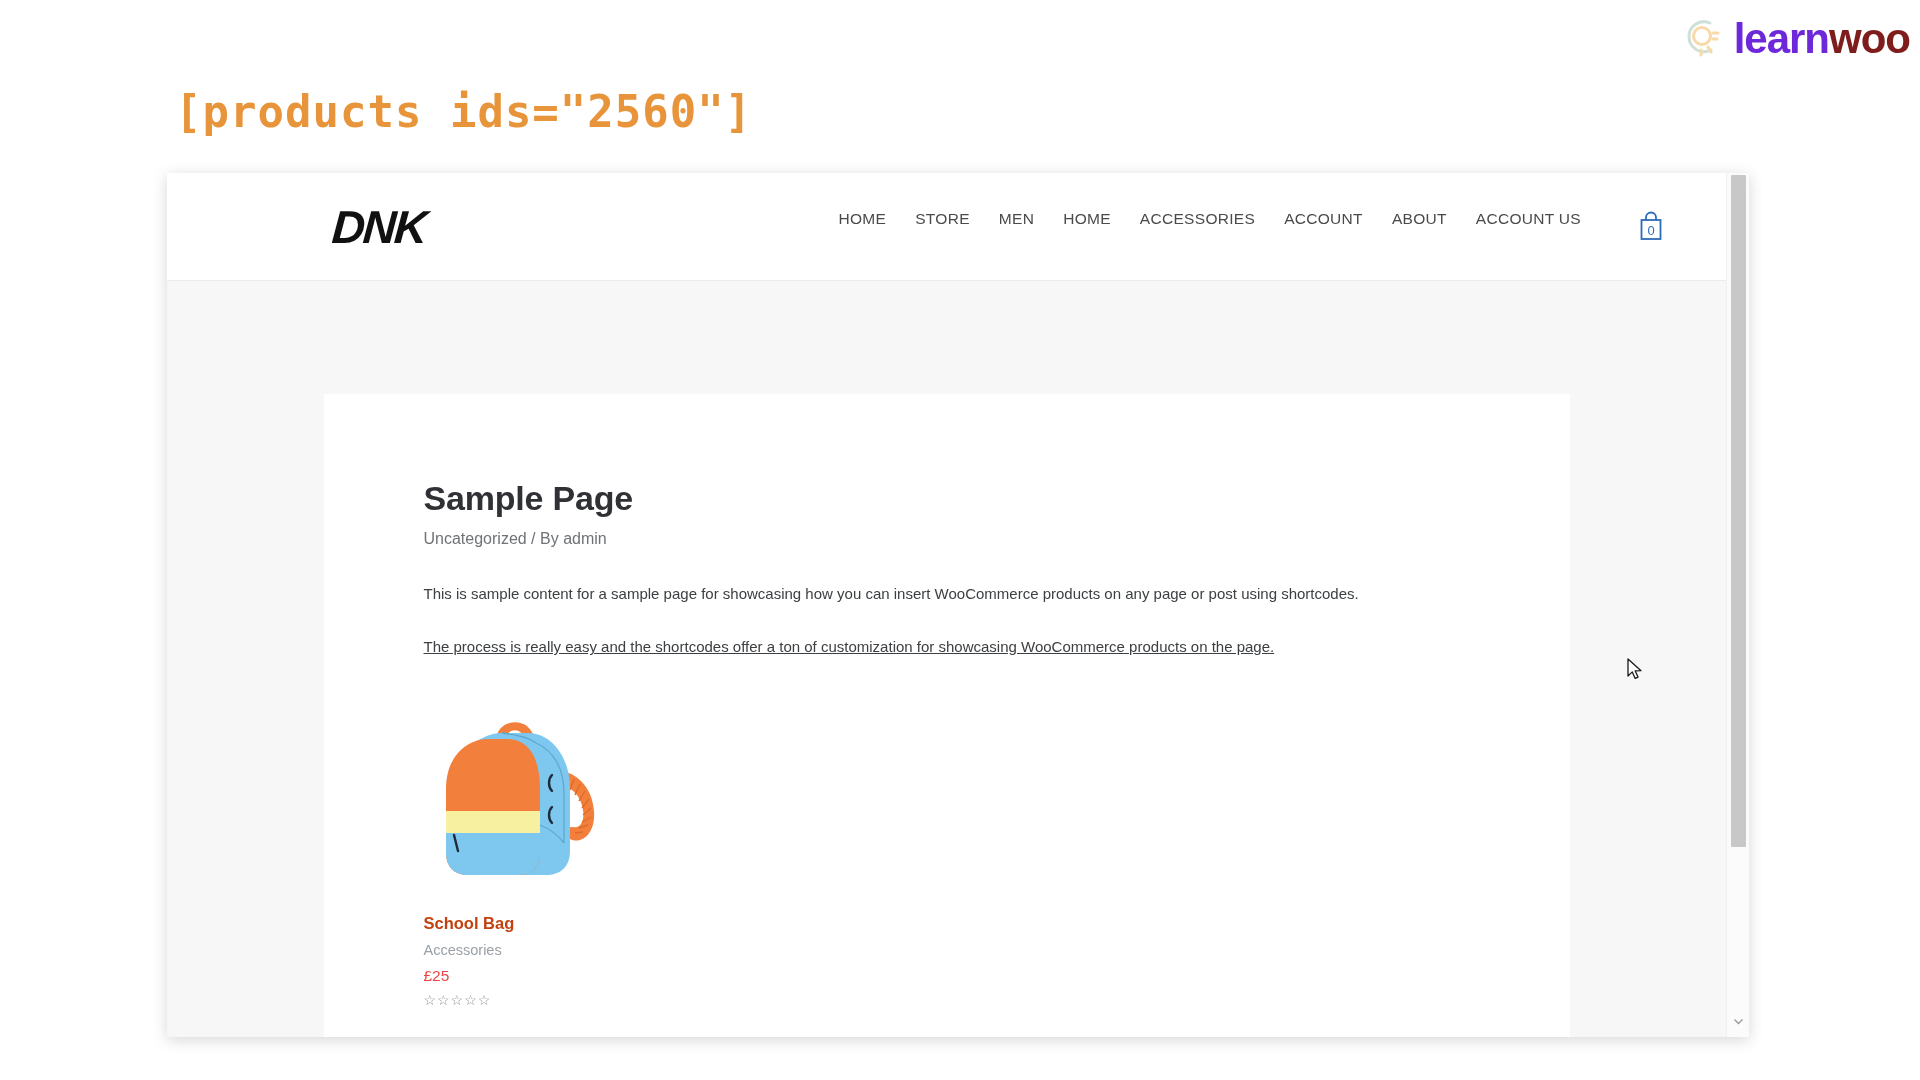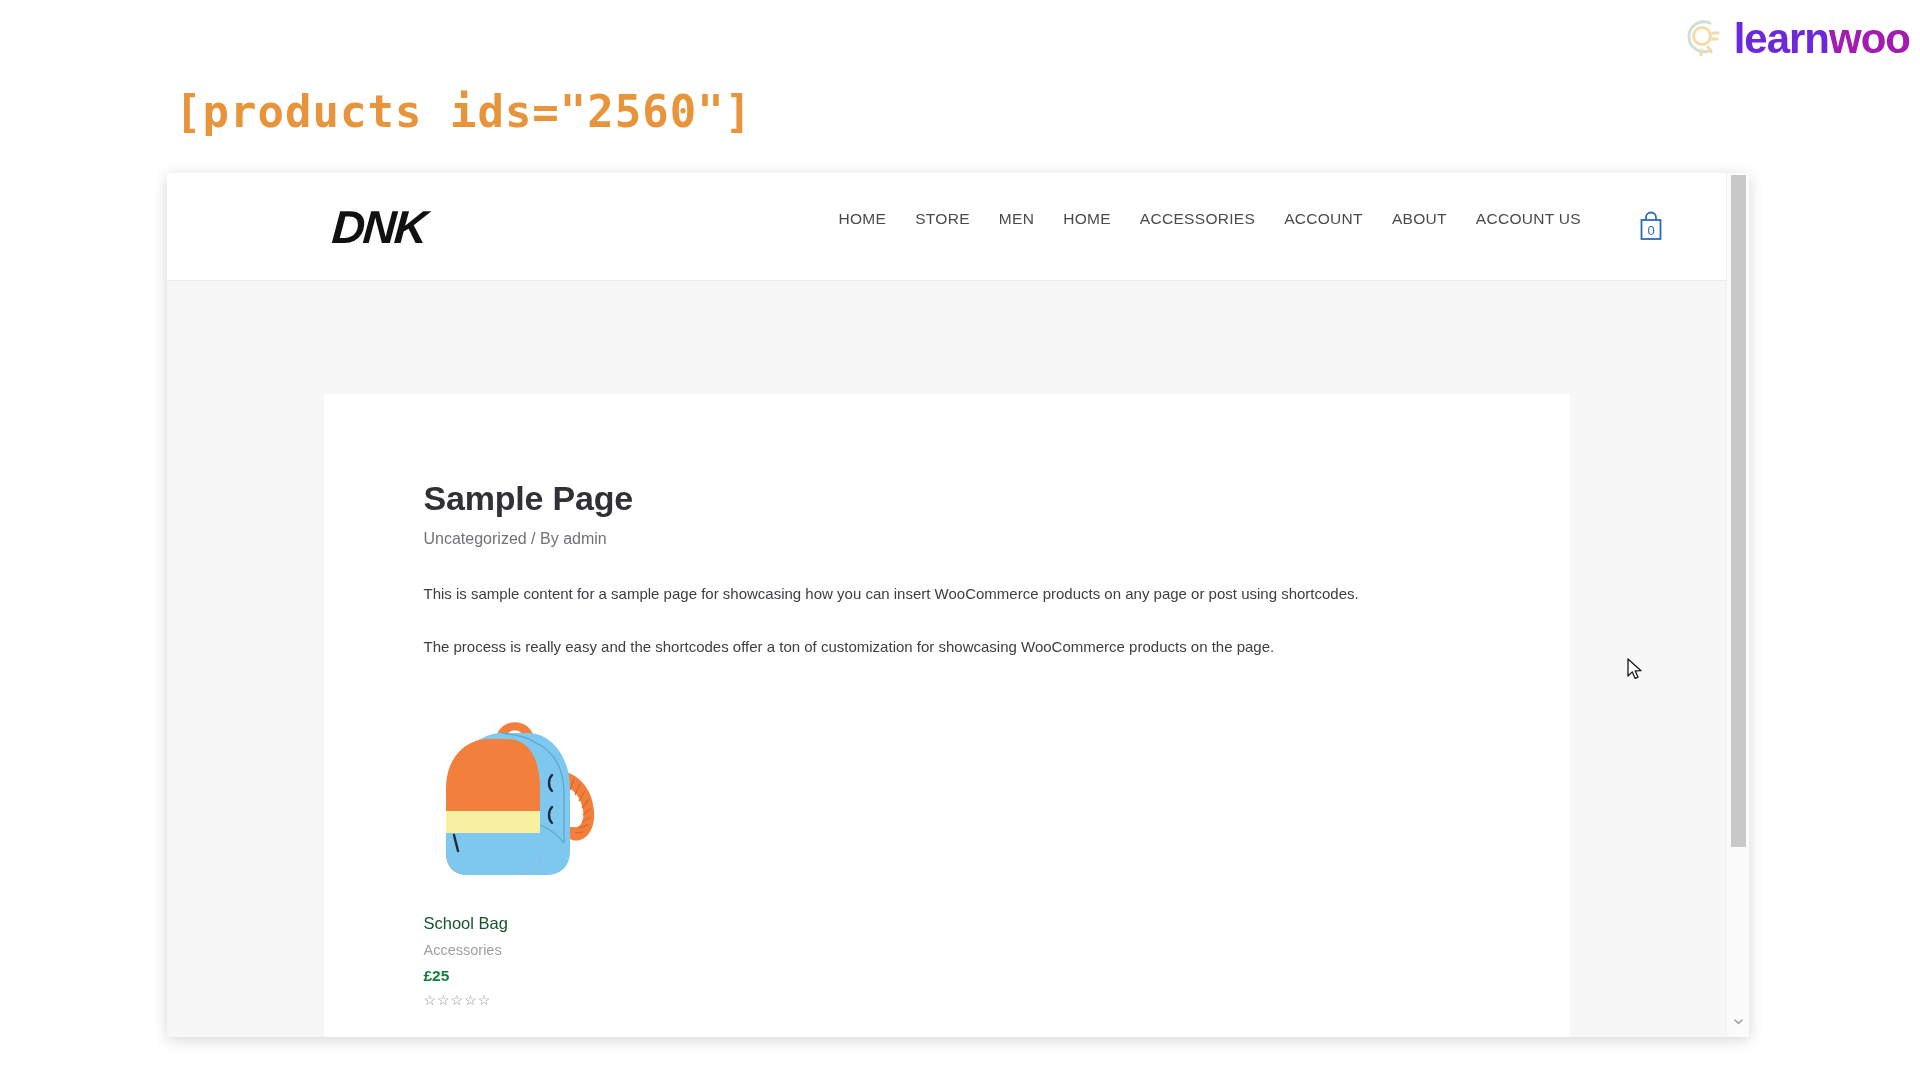--- a/index.html
+++ b/index.html
@@ -27,21 +27,21 @@
     opacity: 1;
   }
   #watermark .wm-mark { display: block; }
   #watermark .wm-text {
     font-size: 42px;
     font-weight: 700;
     letter-spacing: -1px;
     line-height: 1;
   }
   #watermark .wm-learn { color: #6d28d9; }
-  #watermark .wm-woo { color: #a21caf; }
+  #watermark .wm-woo { color: #7f1d1d; }
 
   
   #shortcode-heading {
     position: absolute;
     left: 175px;
     top: 86px;
     font-family: "DejaVu Sans Mono", "Liberation Mono", monospace;
     font-size: 44px;
     font-weight: 700;
     color: #e8943a;
@@ -144,45 +144,45 @@
     margin-top: 12px;
     font-size: 16px;
     color: #6f7276;
   }
   .post-paragraph {
     margin-top: 34px;
     font-size: 15px;
     color: #3d4043;
     line-height: 1.55;
   }
-  .post-paragraph.second { margin-top: 30px; }
+  .post-paragraph.second { margin-top: 30px; text-decoration: underline; }
 
   
   #product-block { margin-top: 34px; }
   #product-image {
     width: 210px;
     height: 195px;
     display: block;
   }
   #product-title {
     margin-top: 26px;
     font-size: 16.5px;
-    font-weight: 400;
-    color: #14532d;
+    font-weight: 700;
+    color: #c2410c;
   }
   #product-category {
     margin-top: 9px;
     font-size: 14.5px;
     color: #9aa0a6;
   }
   #product-price {
     margin-top: 9px;
     font-size: 15.5px;
-    font-weight: 700;
-    color: #15803d;
+    font-weight: 400;
+    color: #ef4444;
   }
   #product-rating {
     margin-top: 7px;
     font-size: 14px;
     color: #8d9297;
     letter-spacing: 1px;
   }
 
   
   #scrollbar {

